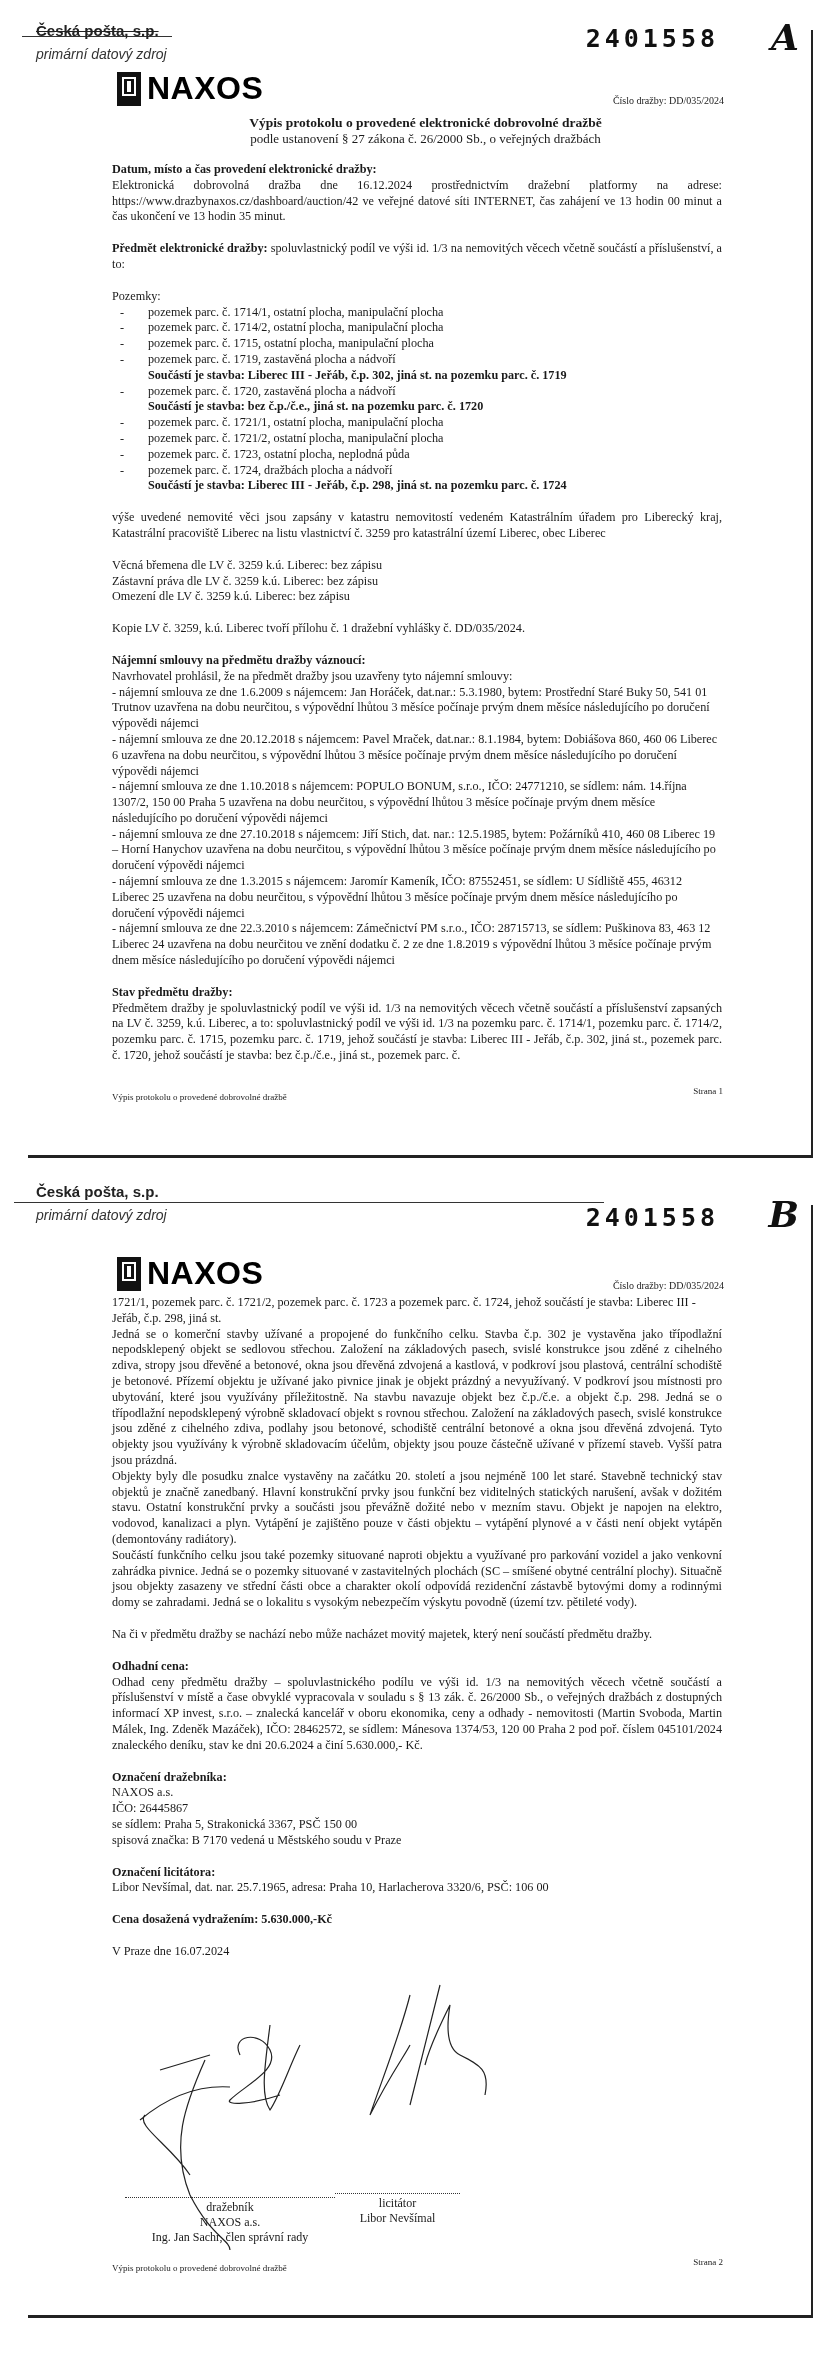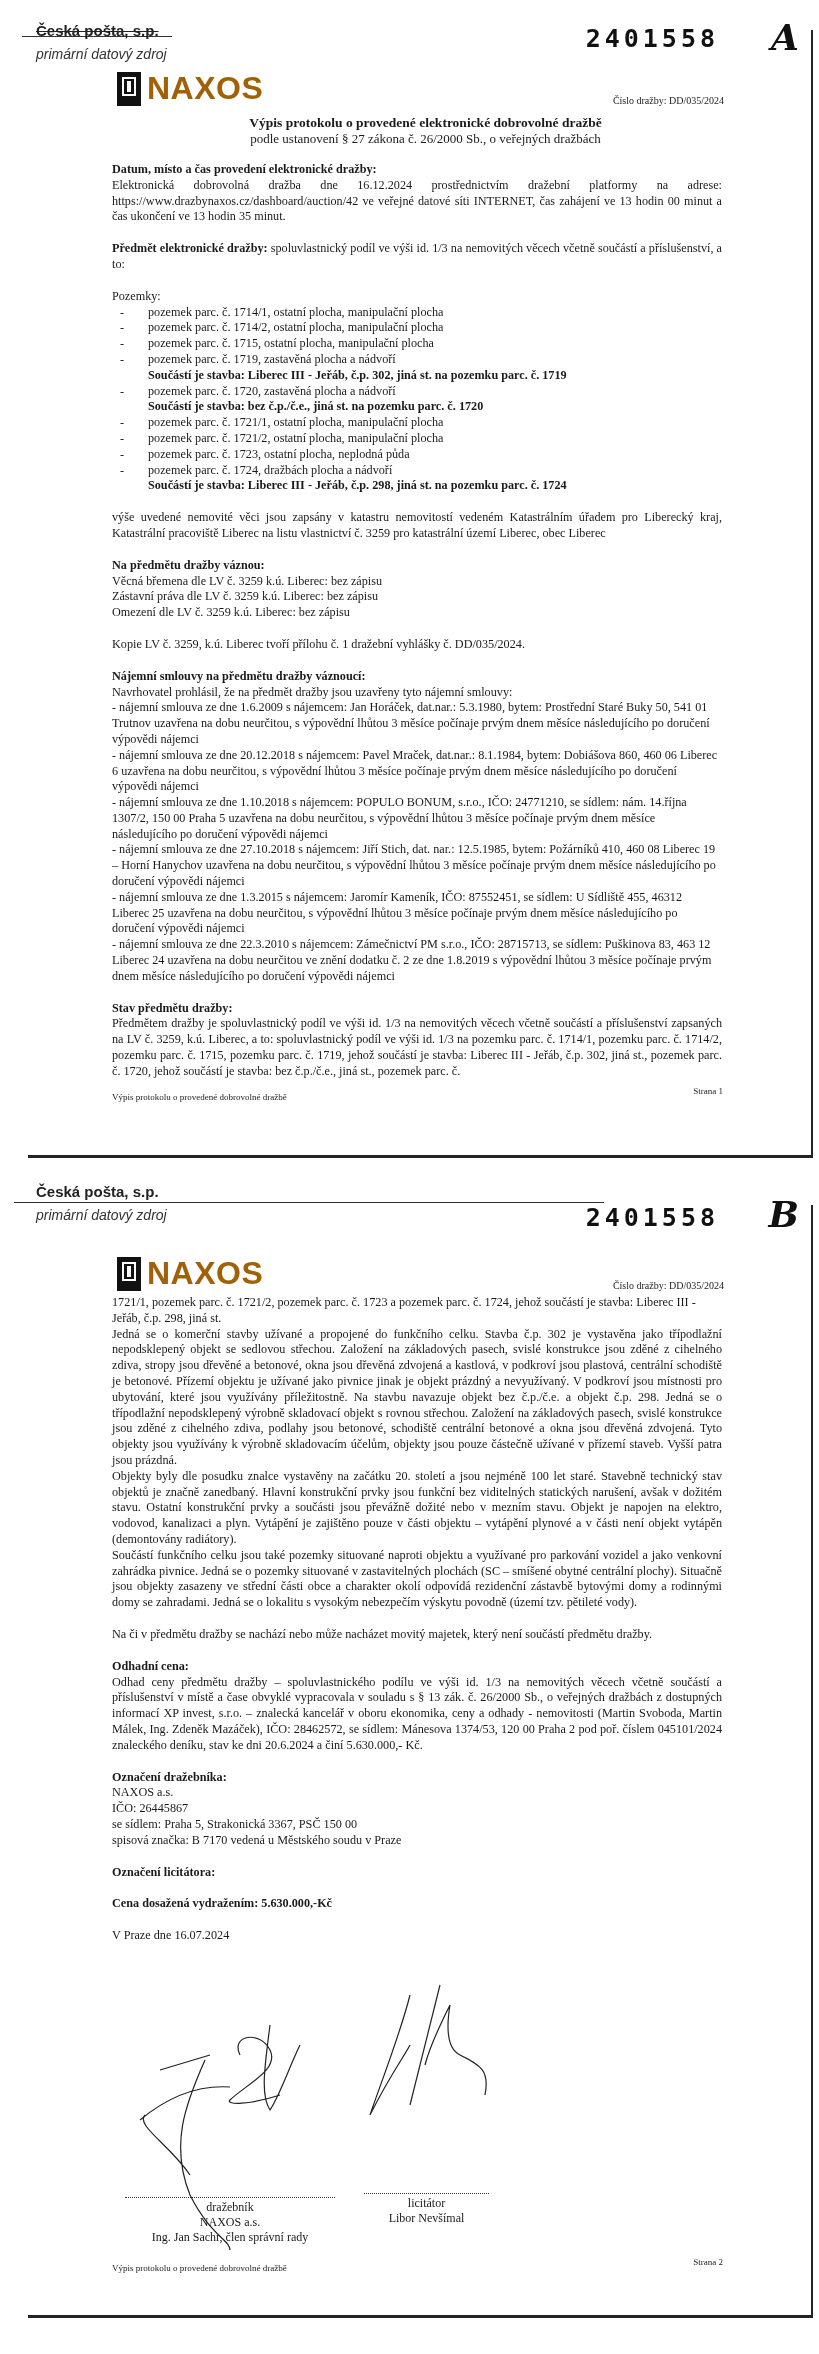--- a/index.html
+++ b/index.html
@@ -14,21 +14,21 @@
   .cp-title { position: absolute; left: 36px; font-family: "Liberation Sans", sans-serif; font-size: 15px; font-weight: bold; color: #222; }
   .cp-title.strike { text-decoration: line-through; }
   .cp-sub { position: absolute; left: 36px; font-family: "Liberation Sans", sans-serif; font-size: 14px; font-style: italic; color: #333; }
   .doc-number { position: absolute; right: 100px; font-family: "DejaVu Sans Mono", monospace; font-size: 25px; font-weight: bold; letter-spacing: 4px; color: #111; }
   .doc-letter { position: absolute; right: 20px; font-family: "DejaVu Serif", serif; font-style: italic; font-size: 36px; font-weight: bold; color: #111; }
 
   .logo { position: absolute; left: 117px; display: flex; align-items: center; gap: 6px; }
   .logo-mark { width: 24px; height: 34px; background: #111; position: relative; }
   .logo-mark::before { content: ""; position: absolute; left: 5px; top: 5px; width: 14px; height: 19px; border: 2px solid #fff; box-sizing: border-box; }
   .logo-mark::after { content: ""; position: absolute; left: 10px; top: 9px; width: 4px; height: 11px; background: #fff; }
-  .logo-text { font-family: "Liberation Sans", sans-serif; font-weight: bold; font-size: 32px; letter-spacing: 0.5px; color: #a16207; }
+  .logo-text { font-family: "Liberation Sans", sans-serif; font-weight: bold; font-size: 32px; letter-spacing: 0.5px; color: #000000; }
   .auction-no { position: absolute; right: 95px; font-size: 10px; color: #222; }
 
   .title-block { position: absolute; left: 16px; width: 819px; text-align: center; }
   .title-main { font-weight: bold; font-size: 13.5px; }
   .title-sub { font-size: 13px; }
 
   .content { position: absolute; left: 112px; width: 610px; font-size: 12.2px; line-height: 15.8px; }
   .content p { margin: 0; }
   .sec-head { font-weight: bold; }
   .gap { height: 16px; }
@@ -84,21 +84,20 @@
         <li><span class="dash">-</span><span>pozemek parc. č. 1719, zastavěná plocha a nádvoří</span><span class="part">Součástí je stavba: Liberec III - Jeřáb, č.p. 302, jiná st. na pozemku parc. č. 1719</span></li>
         <li><span class="dash">-</span><span>pozemek parc. č. 1720, zastavěná plocha a nádvoří</span><span class="part">Součástí je stavba: bez č.p./č.e., jiná st. na pozemku parc. č. 1720</span></li>
         <li><span class="dash">-</span><span>pozemek parc. č. 1721/1, ostatní plocha, manipulační plocha</span></li>
         <li><span class="dash">-</span><span>pozemek parc. č. 1721/2, ostatní plocha, manipulační plocha</span></li>
         <li><span class="dash">-</span><span>pozemek parc. č. 1723, ostatní plocha, neplodná půda</span></li>
         <li><span class="dash">-</span><span>pozemek parc. č. 1724, dražbách plocha a nádvoří</span><span class="part">Součástí je stavba: Liberec III - Jeřáb, č.p. 298, jiná st. na pozemku parc. č. 1724</span></li>
       </ul>
     <div class="gap"></div>
     <p class="justify">výše uvedené nemovité věci jsou zapsány v katastru nemovitostí vedeném Katastrálním úřadem pro Liberecký kraj, Katastrální pracoviště Liberec na listu vlastnictví č. 3259 pro katastrální území Liberec, obec Liberec</p>
     <div class="gap"></div>
-    <p class="sec-head">Na předmětu dražby váznou:</p>
     <div id="encumbrance-list">
         <p><span class="u">Věcná břemena dle LV č. 3259 k.ú. Liberec:</span><span> bez zápisu</span></p>
         <p><span class="u">Zástavní práva dle LV č. 3259 k.ú. Liberec:</span><span> bez zápisu</span></p>
         <p><span class="u">Omezení dle LV č. 3259 k.ú. Liberec:</span><span> bez zápisu</span></p>
       </div>
     <div class="gap"></div>
     <p>Kopie LV č. 3259, k.ú. Liberec tvoří přílohu č. 1 dražební vyhlášky č. DD/035/2024.</p>
     <div class="gap"></div>
     <p class="sec-head">Nájemní smlouvy na předmětu dražby váznoucí:</p>
     <p>Navrhovatel prohlásil, že na předmět dražby jsou uzavřeny tyto nájemní smlouvy:</p>
@@ -148,40 +147,41 @@
     <div class="gap"></div>
     <p class="sec-head">Označení dražebníka:</p>
     <div id="auctioneer-lines">
         <p>NAXOS a.s.</p>
         <p>IČO: 26445867</p>
         <p>se sídlem: Praha 5, Strakonická 3367, PSČ 150 00</p>
         <p>spisová značka: B 7170 vedená u Městského soudu v Praze</p>
       </div>
     <div class="gap"></div>
     <p class="sec-head">Označení licitátora:</p>
+    <p>Libor Nevšímal, dat. nar. 25.7.1965, adresa: Praha 10, Harlacherova 3320/6, PSČ: 106 00</p>
     <div class="gap"></div>
     <p class="sec-head">Cena dosažená vydražením: 5.630.000,-Kč</p>
     <div class="gap"></div>
     <p>V Praze dne 16.07.2024</p>
   </div>
 
   <svg class="signature" style="left:130px; top:860px;" width="200" height="230" viewBox="0 0 200 230">
     <path d="M30 45 L80 30 M75 35 C55 80 40 120 60 170 C80 210 100 215 100 225 M10 95 C40 70 70 60 100 62 M15 90 C5 100 40 120 60 150 M140 0 C135 40 130 70 140 85 C150 70 160 40 170 20 M110 30 C100 10 130 5 140 25 C150 45 115 60 100 75 C95 80 120 80 150 70" fill="none" stroke="#222" stroke-width="1.2"></path>
   </svg>
   <svg class="signature" style="left:350px; top:810px;" width="180" height="150" viewBox="0 0 180 150">
     <path d="M60 20 C50 60 30 110 20 140 C40 100 55 80 60 70 M90 10 C80 50 70 90 60 130 M75 90 C80 70 95 40 100 30 C95 60 100 75 110 80 C130 90 140 95 135 120" fill="none" stroke="#222" stroke-width="1.2"></path>
   </svg>
 
   <div class="sig-block" style="left:125px; top:1032px; width:210px;">
     <div class="sig-line"></div>
     <div>dražebník</div>
     <div>NAXOS a.s.</div>
     <div>Ing. Jan Sachr, člen správní rady</div>
   </div>
-  <div class="sig-block" style="left:364px; top:1028px; width:125px;">
+  <div class="sig-block" style="left:335px; top:1028px; width:125px;">
     <div class="sig-line"></div>
     <div>licitátor</div>
     <div>Libor Nevšímal</div>
   </div>
 
   <div class="footer-left" style="top:1098px;">Výpis protokolu o provedené dobrovolné dražbě</div>
   <div class="footer-right" style="top:1092px;">Strana 2</div>
 </div>
 
 </body></html>

